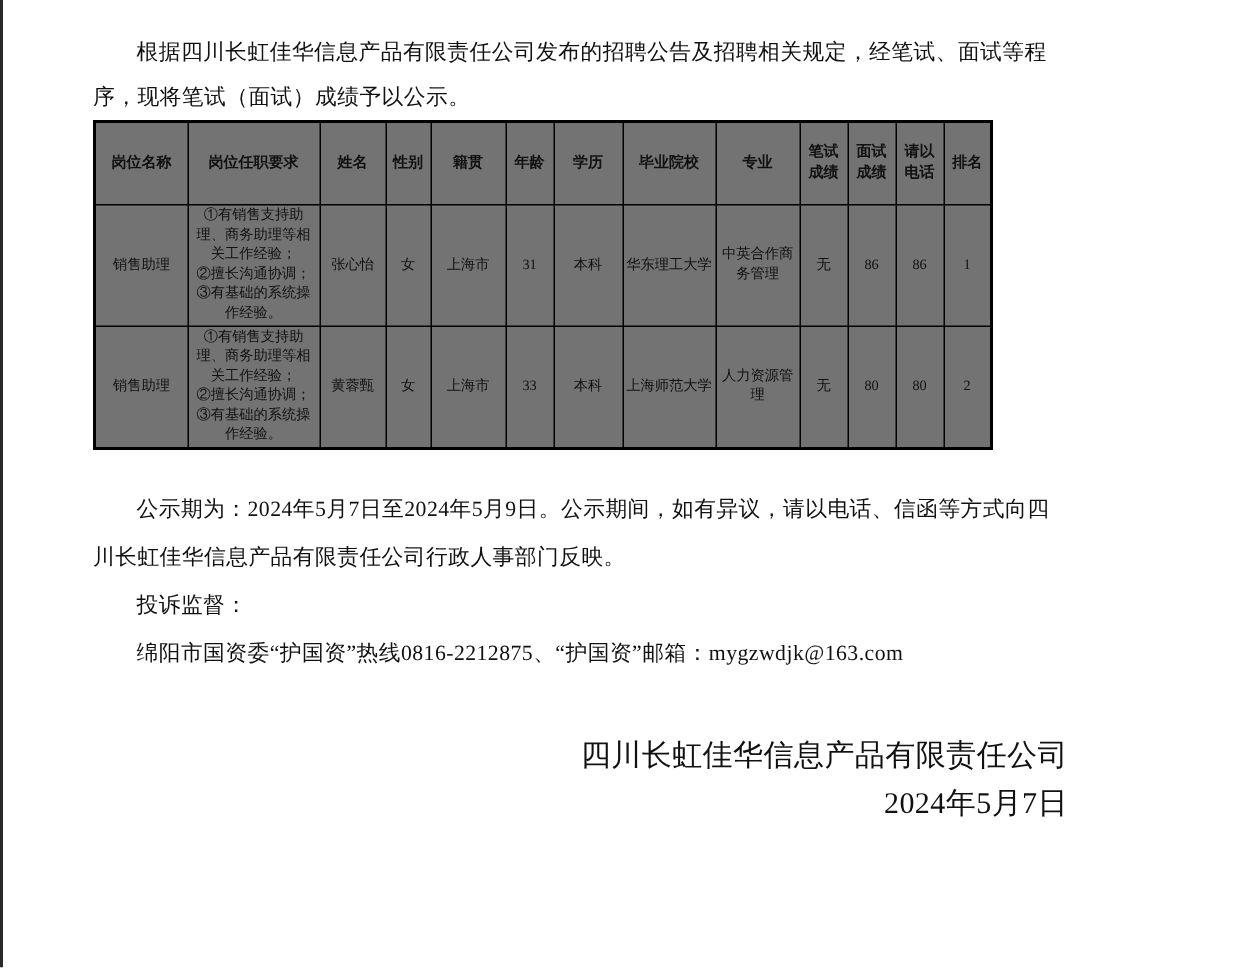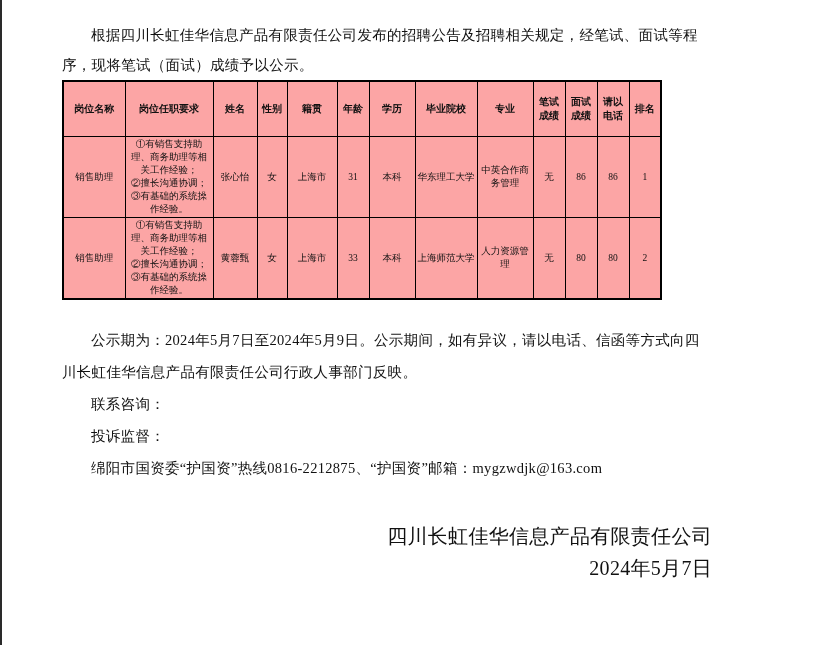--- a/index.html
+++ b/index.html
@@ -35,21 +35,21 @@
     letter-spacing: 0.3px;
   }
   .para.after-table { line-height: 32px; }
   .notice-gap { margin-top: 24px; }
   table.results {
     border-collapse: collapse;
     table-layout: fixed;
     width: 600px;
     border: 2px solid #000;
     margin-top: 0px;
-    background: #fca5a5;
+    background: #737373;
   }
   table.results th, table.results td {
     border: 1px solid #000;
     text-align: center;
     vertical-align: middle;
     padding: 1px 2px;
     overflow: hidden;
     word-break: break-all;
   }
   table.results th {
@@ -153,21 +153,20 @@
         <td>无</td>
         <td>80</td>
         <td>80</td>
         <td>2</td>
       </tr>
     </tbody>
   </table>
 
   <p class="para after-table notice-gap">公示期为：2024年5月7日至2024年5月9日。公示期间，如有异议，请以电话、信函等方式向四川长虹佳华信息产品有限责任公司行政人事部门反映。</p>
 
-  <p class="para after-table">联系咨询：</p>
 
 
   <p class="para after-table">投诉监督：</p>
 
 
   <p class="para after-table">绵阳市国资委“护国资”热线0816-2212875、“护国资”邮箱：mygzwdjk@163.com</p>
 
   <div class="sign-block">
     <div class="sign-line">四川长虹佳华信息产品有限责任公司</div>
     <div class="sign-line">2024年5月7日</div>

